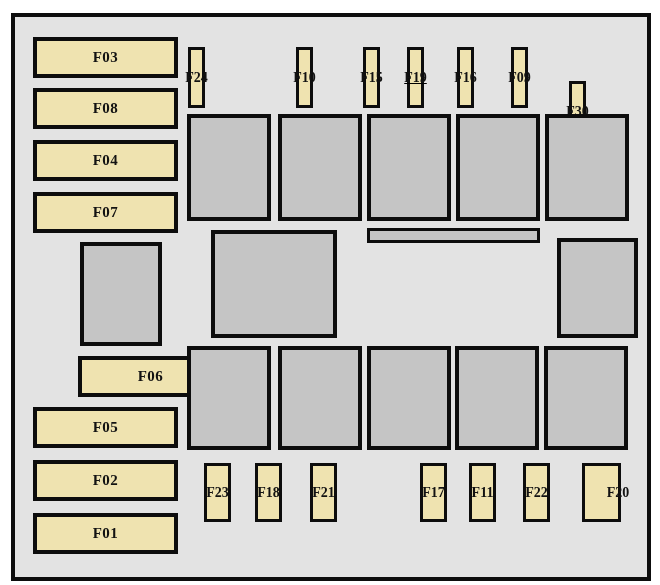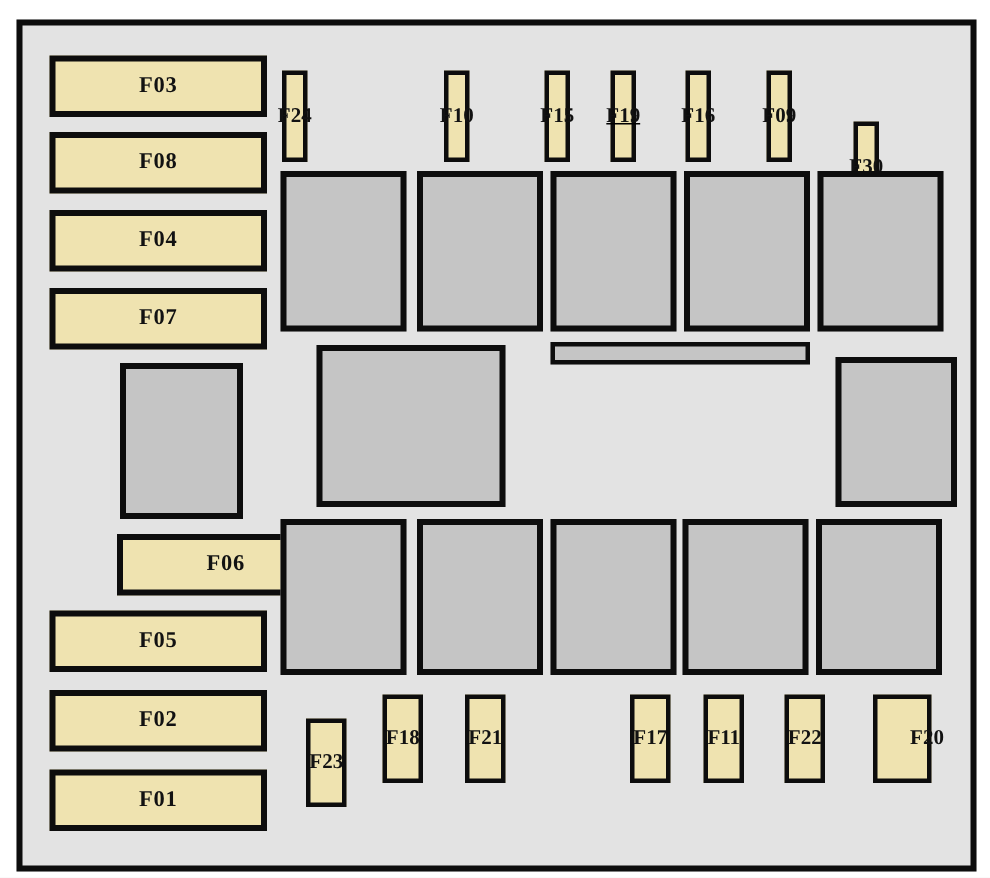--- a/index.html
+++ b/index.html
@@ -121,21 +121,21 @@
   <div class="box relay" style="left:211px;top:230px;width:126px;height:108px;"></div>
   <div class="box bar" style="left:367px;top:228px;width:173px;height:15px;"></div>
   <div class="box relay" style="left:557px;top:238px;width:81px;height:100px;"></div>
 
   <div class="box relay relay-bot" style="left:187px;"></div>
   <div class="box relay relay-bot" style="left:278px;"></div>
   <div class="box relay relay-bot" style="left:367px;"></div>
   <div class="box relay relay-bot" style="left:455px;"></div>
   <div class="box relay relay-bot" style="left:544px;"></div>
 
-  <div class="box fuse fuse-vb" style="left:204px;top:463px;margin-top:16px;">
+  <div class="box fuse fuse-vb" style="left:204px;top:463px;">
       <span class="lbl">F23</span>
     </div>
   <div class="box fuse fuse-vb" style="left:255px;top:463px;">
       <span class="lbl">F18</span>
     </div>
   <div class="box fuse fuse-vb" style="left:310px;top:463px;">
       <span class="lbl">F21</span>
     </div>
   <div class="box fuse fuse-vb" style="left:420px;top:463px;">
       <span class="lbl">F17</span>

